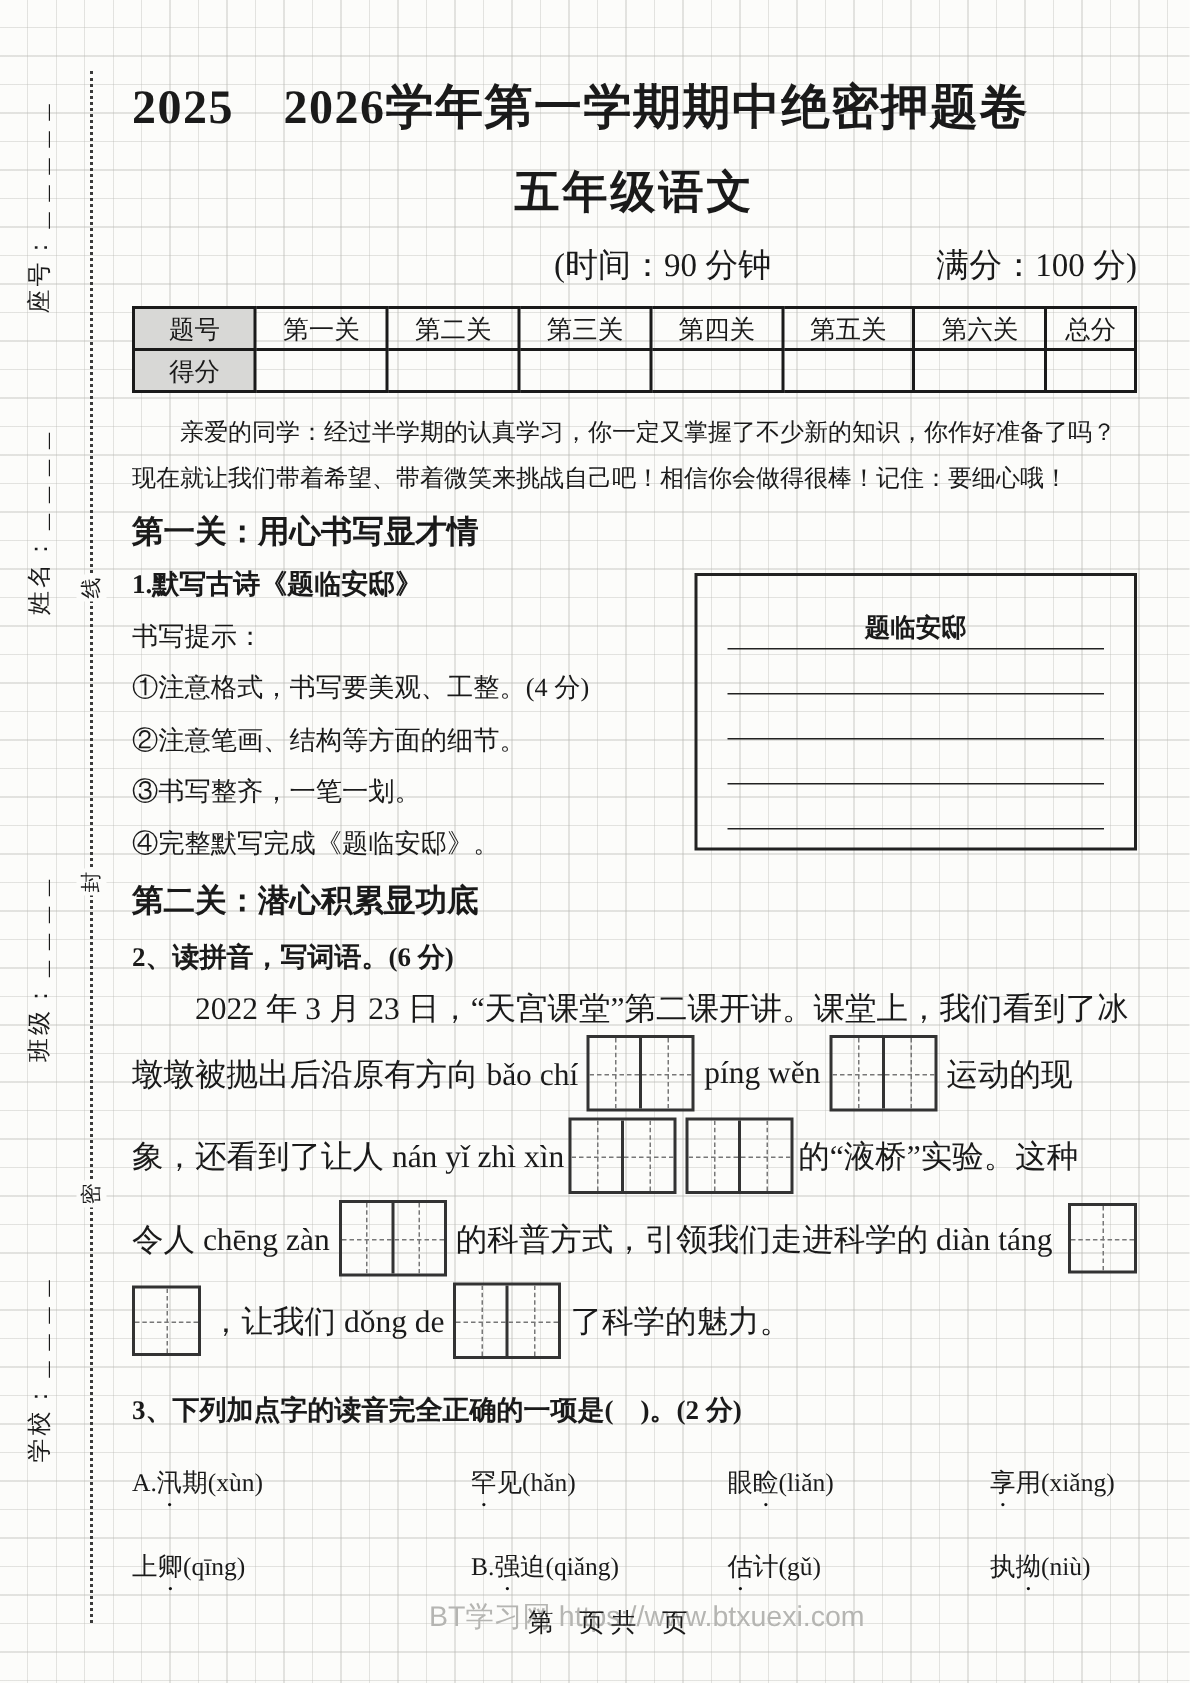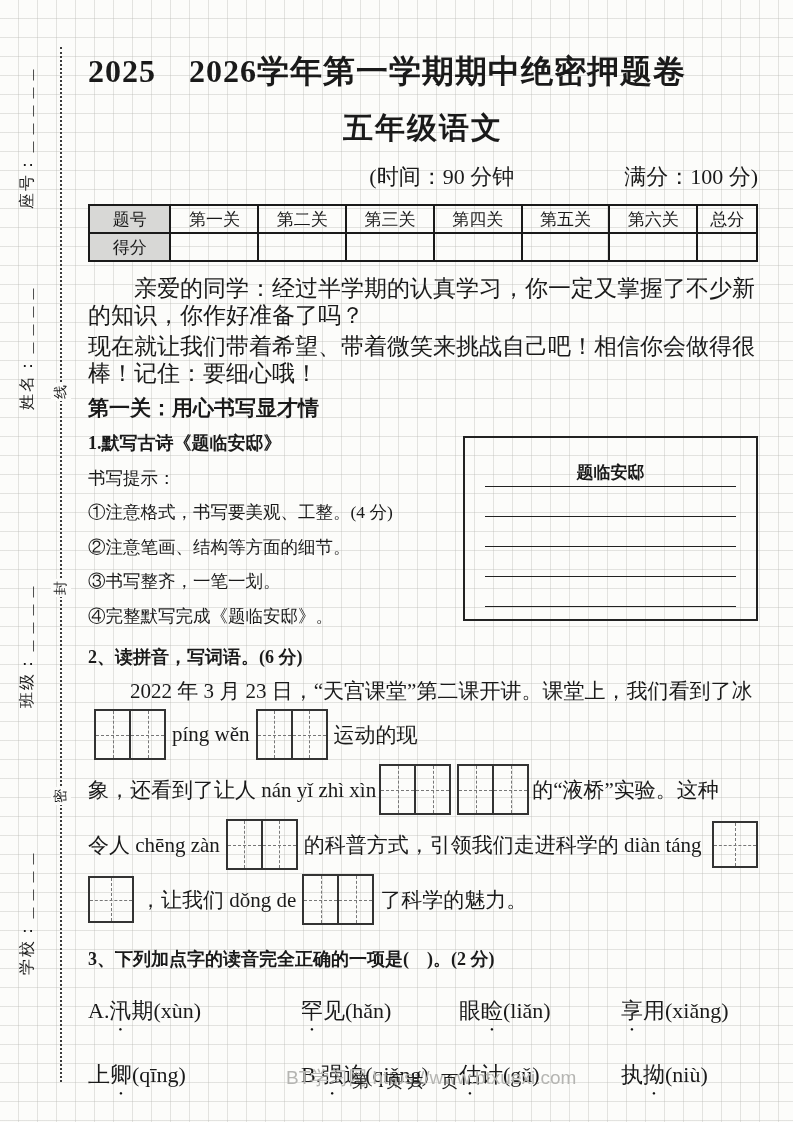--- a/index.html
+++ b/index.html
@@ -22,41 +22,41 @@
   .vlabel{position:absolute;left:27px;transform:translate(-50%,-50%) rotate(-90deg);
     white-space:nowrap;font-size:16px;letter-spacing:2px;}
   
   .main{position:absolute;left:88px;top:0;width:670px;}
   .title1{margin:50px 0 0;text-align:left;font-size:32px;font-weight:bold;letter-spacing:1px;}
   .title2{margin:14px 0 0;text-align:center;font-size:30px;font-weight:bold;letter-spacing:2px;}
   .meta{margin-top:13px;text-align:right;font-size:22px;}
   table.score{width:100%;border-collapse:collapse;margin-top:12px;}
   table.score td{border:2px solid #1a1a1a;height:26px;text-align:center;font-size:17px;padding:0;}
   td.hd{background:#d8d8d6;width:12.2%;}
-  .intro{font-size:23px;line-height:27px;margin:4px 0 0;}
+  .intro{font-size:16px;line-height:27px;margin:4px 0 0;}
   .intro.first{margin-top:13px;text-indent:2em;}
   .sec-heading{font-size:21px;font-weight:bold;text-align:left;margin-top:7px;}
   .q1-row{display:flex;margin-top:4px;}
   .q1-left{width:375px;font-size:17.5px;line-height:34.5px;}
   .q1-title{font-weight:bold;font-size:18px;}
   .poem-box{flex:1;border:2px solid #222;margin-top:10px;height:150px;padding:23px 20px 8px;}
   .poem-title{text-align:center;font-size:17px;font-weight:bold;border-bottom:1.5px solid #222;padding-bottom:2px;}
   .poem-line{height:29px;border-bottom:1.5px solid #222;}
   .q-title{font-size:18px;font-weight:bold;margin-top:12px;}
   .pline{font-size:21px;margin-top:4px;display:flex;align-items:center;white-space:nowrap;}
   .pline.text{display:block;text-indent:2em;white-space:normal;margin-top:8px;}
   .wbox{display:inline-flex;border:2px solid #333;margin:0 6px;flex:none;}
   .wbox.tight{margin:0 3px;}
   .wcell{width:33px;height:47px;position:relative;}
   .wcell + .wcell{border-left:2px solid #333;}
   .wcell::before{content:"";position:absolute;left:50%;top:0;bottom:0;border-left:1px dashed #777;}
   .wcell::after{content:"";position:absolute;top:50%;left:0;right:0;border-top:1px dashed #777;}
   .wbox.single .wcell{width:42px;height:43px;}
   .push-right{margin-left:auto;margin-right:0;}
-  .opt-row{display:grid;grid-template-columns:213px 158px 162px auto;font-size:22px;margin-top:25px;}
+  .opt-row{display:grid;grid-template-columns:213px 158px 162px auto;font-size:17px;margin-top:25px;gap:13px;}
   .dot{text-emphasis:filled dot #111;-webkit-text-emphasis:filled dot #111;
        text-emphasis-position:under left;-webkit-text-emphasis-position:under left;}
   
   .watermark{position:absolute;left:286px;top:1065px;font-size:19px;color:#b5b5b2;
     font-family:"Liberation Sans","DejaVu Sans",sans-serif;}
   .pageinfo{position:absolute;left:352px;top:1070px;font-size:17px;color:#1a1a1a;}
 </style>
 </head>
 <body>
 
@@ -118,25 +118,27 @@
       </div>
       <div class="poem-box">
         <div class="poem-title">题临安邸</div>
         <div class="poem-line"></div>
         <div class="poem-line"></div>
         <div class="poem-line"></div>
         <div class="poem-line"></div>
       </div>
     </div>
 
+    <div class="sec-heading">第二关：潜心积累显功底</div>
     <div class="q-title">2、读拼音，写词语。(6 分)</div>
 
     <div class="pline text">2022 年 3 月 23 日，“天宫课堂”第二课开讲。课堂上，我们看到了冰</div>
 
     <div class="pline">
+      <span>墩墩被抛出后沿原有方向 bǎo chí</span>
       <span class="wbox">
           <span class="wcell"></span>
           <span class="wcell"></span>
         </span>
       <span>píng wěn</span>
       <span class="wbox">
           <span class="wcell"></span>
           <span class="wcell"></span>
         </span>
       <span>运动的现</span>

